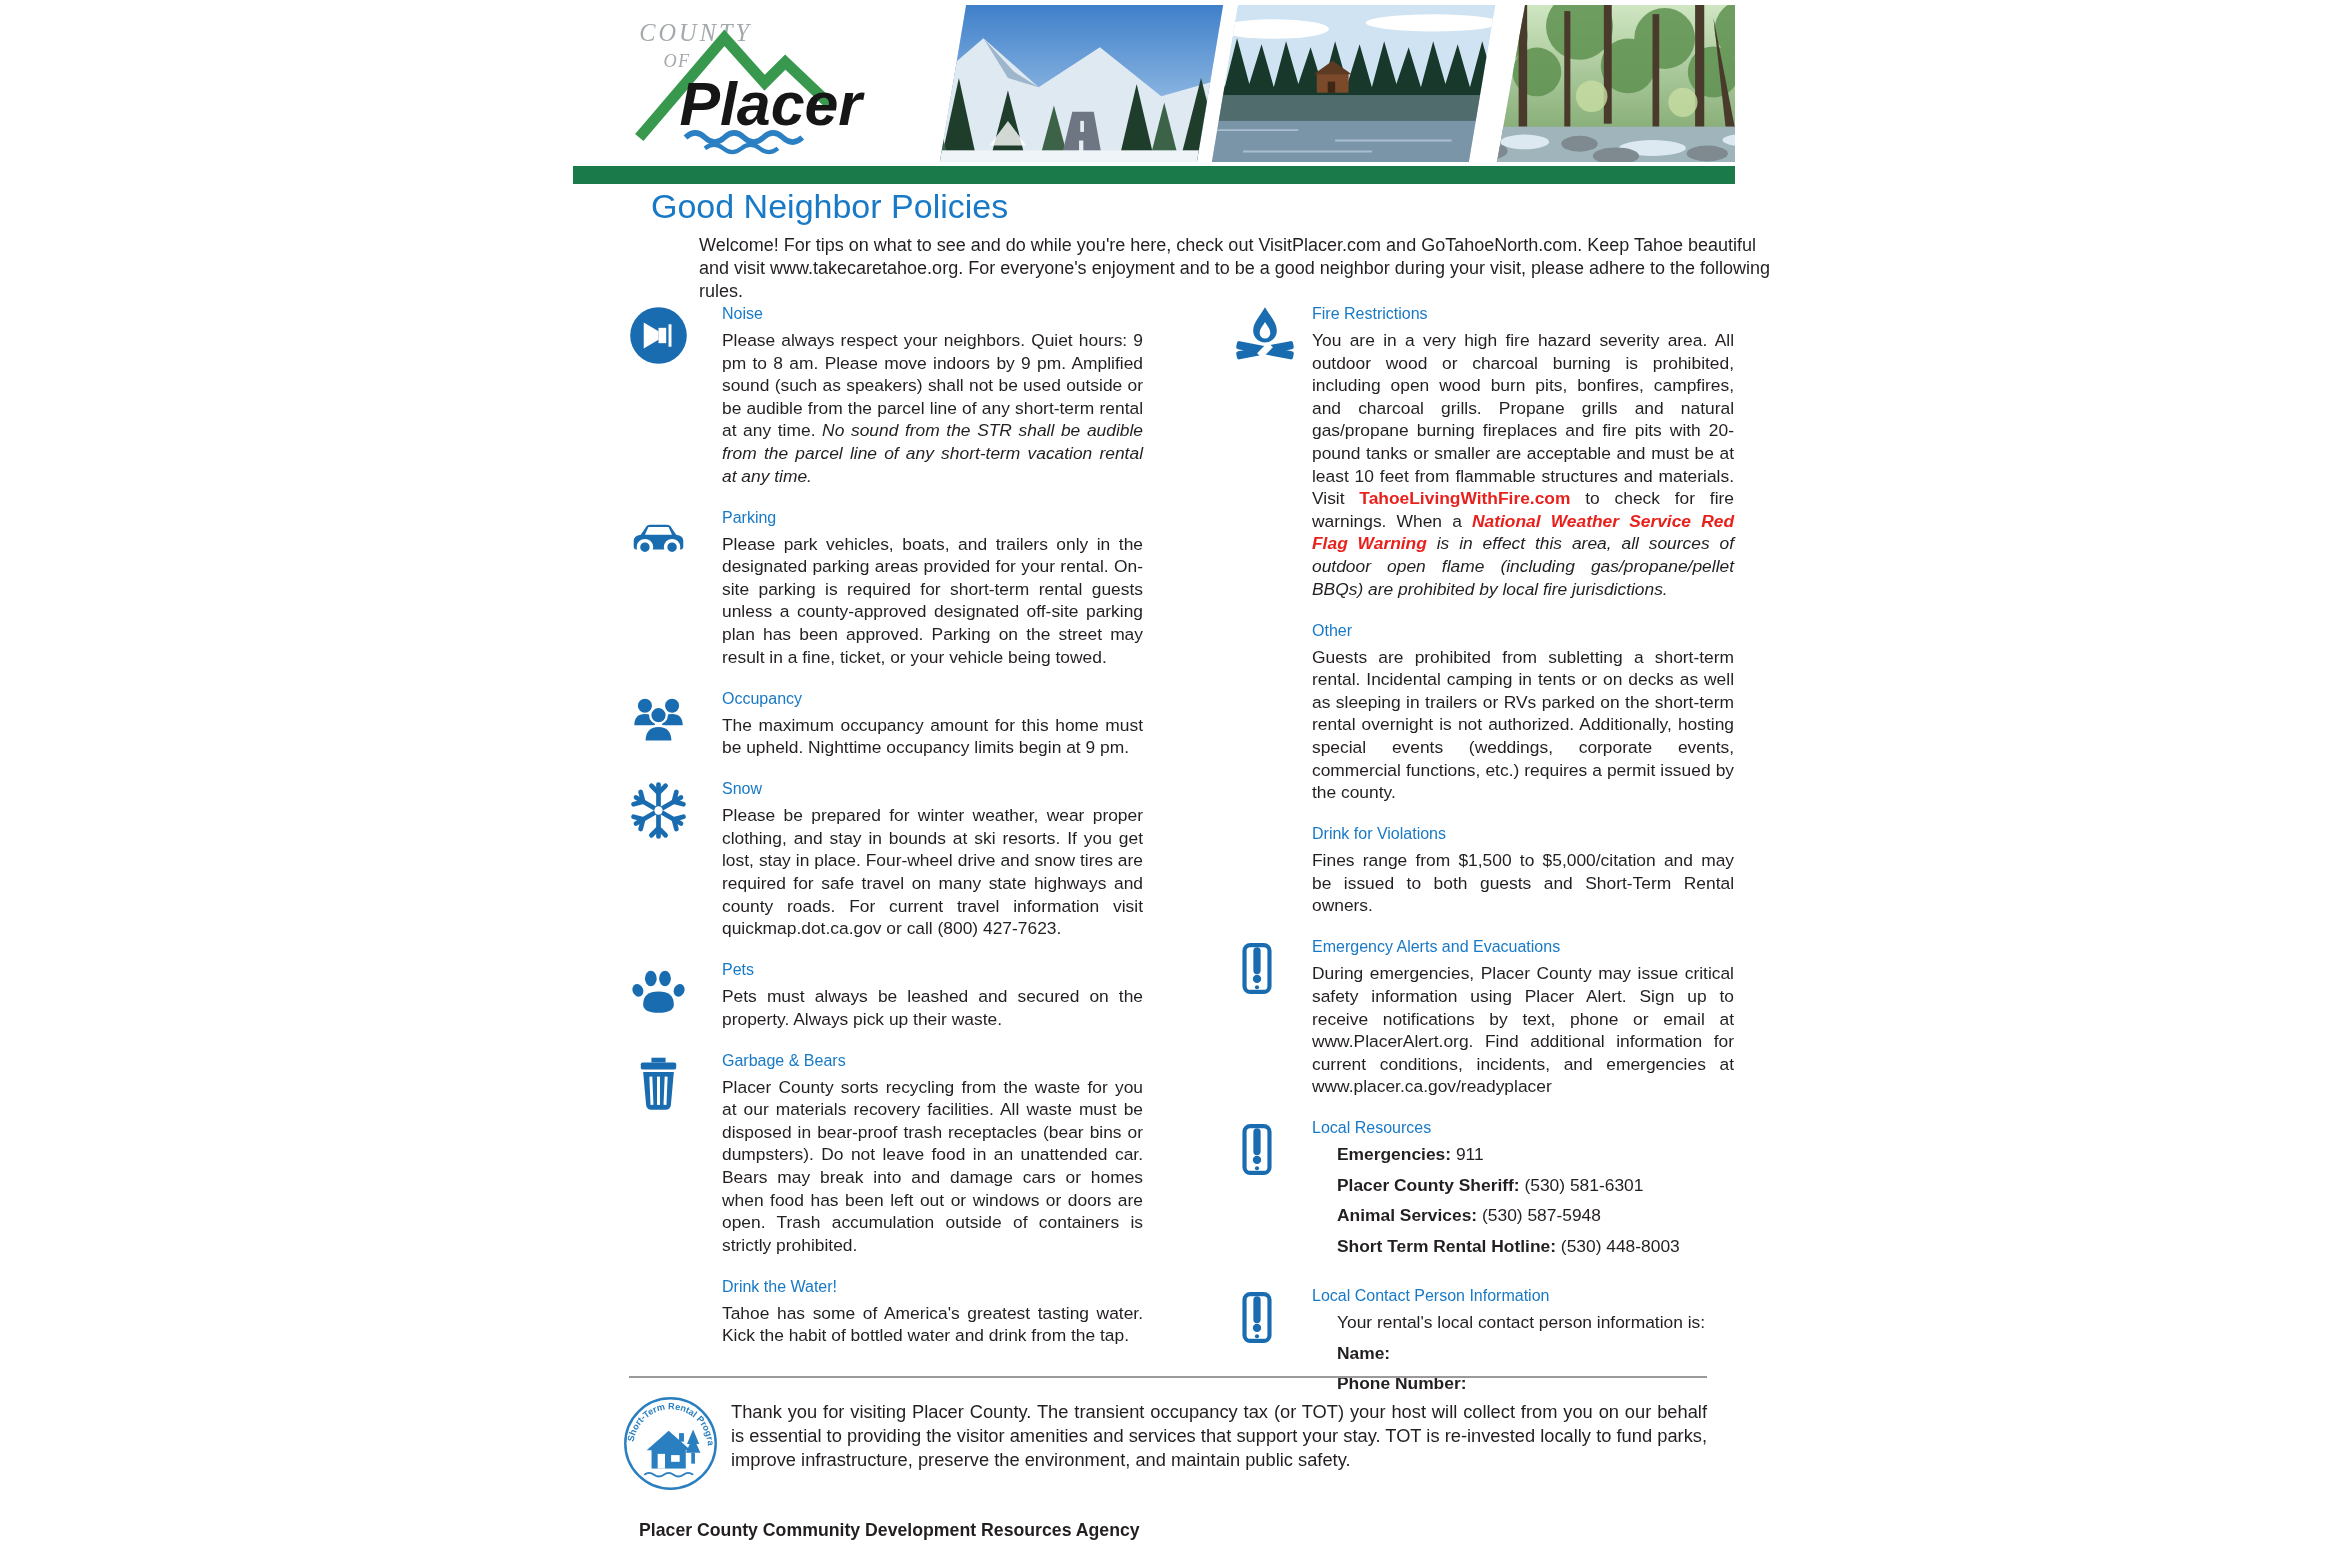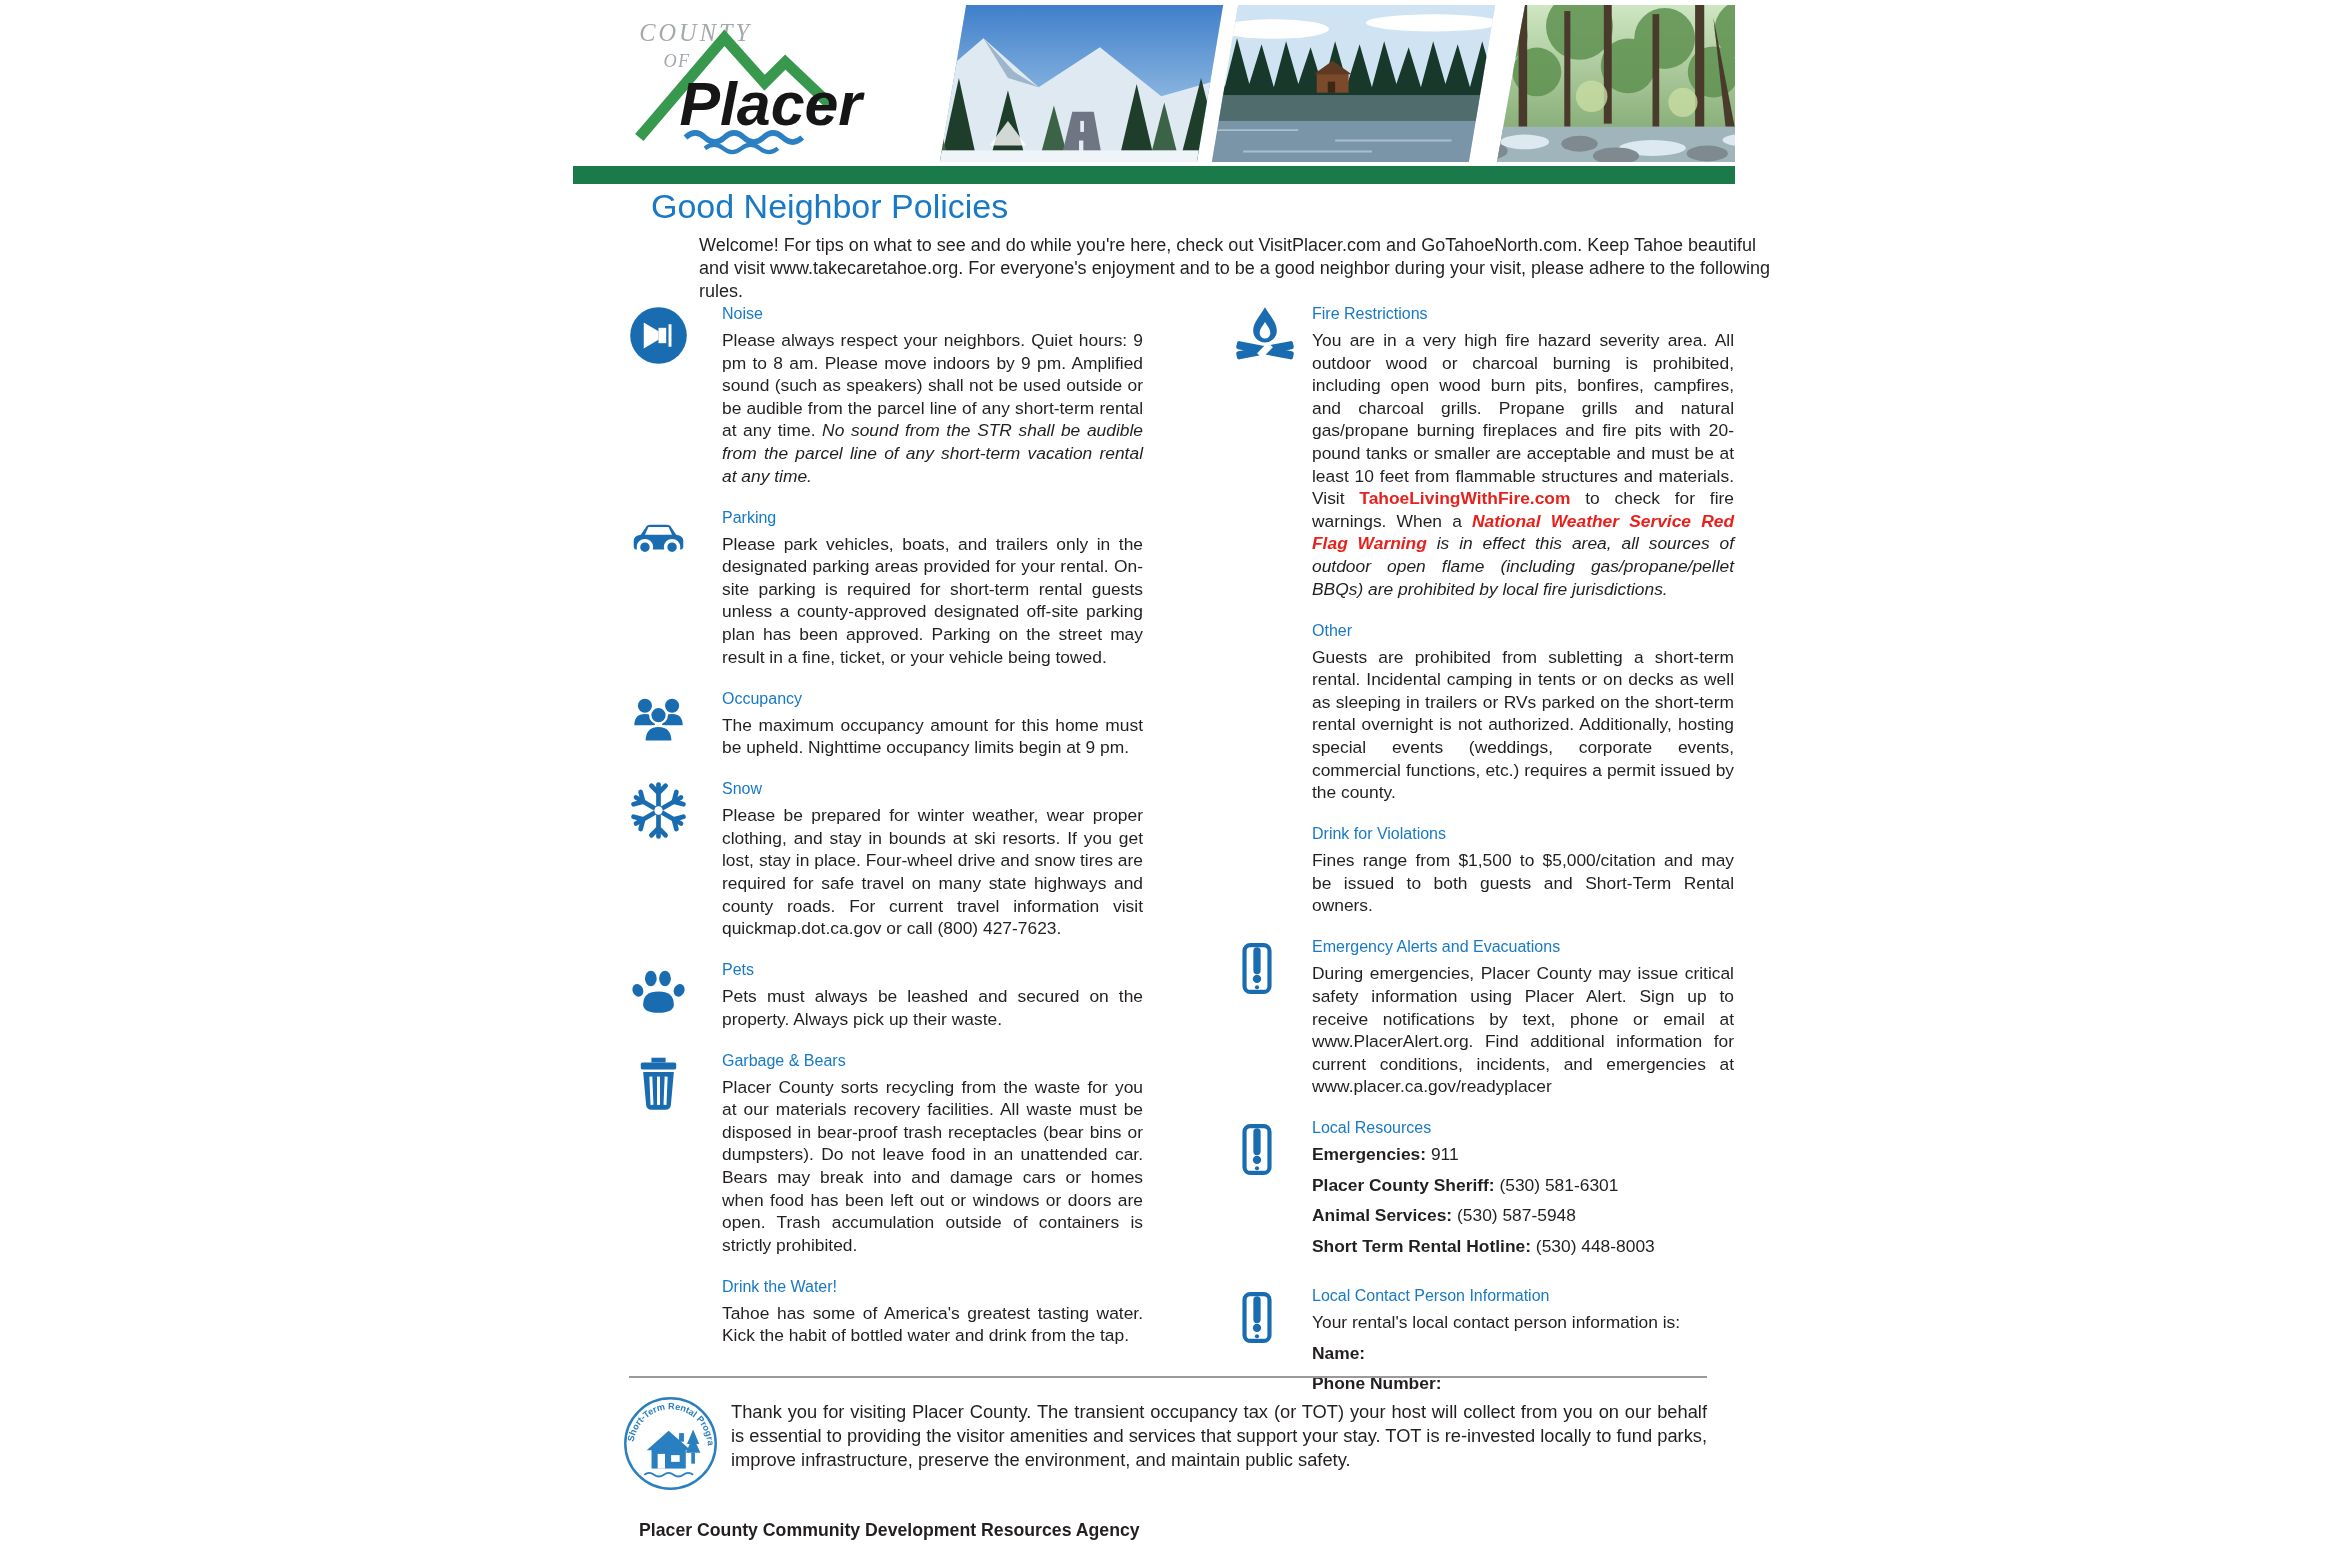--- a/index.html
+++ b/index.html
@@ -30,21 +30,21 @@
   .section{display:grid;grid-template-columns:93px 1fr;margin-bottom:21.3px;}
   .col-right .section{grid-template-columns:81px 1fr;}
   .section.extra-gap{margin-top:21px;}
   .icon-cell{padding-top:1.2px;}
   .section-title{color:var(--blue);font-size:16px;font-weight:normal;margin:0 0 6.1px 0;}
   .section-body{font-size:17.4px;line-height:22.6px;text-align:justify;}
   .section-body.lines{text-align:left;}
   .italic{font-style:italic;}
   .red-bold{color:var(--red);font-weight:bold;}
   .red-bold-italic{color:var(--red);font-weight:bold;font-style:italic;}
-  .res-line{margin-bottom:8px;}
+  .res-line{margin-bottom:8px;margin-left:25px;}
   .res-line b{font-weight:bold;}
 
   
   .divider{position:absolute;left:629px;top:1376px;width:1078px;height:2.4px;background:#9a9a9a;}
   .stamp{position:absolute;left:621px;top:1394px;width:99px;height:99px;}
   .thanks{position:absolute;left:731px;top:1400px;width:976px;font-size:18.3px;line-height:24px;text-align:justify;}
   .agency{position:absolute;left:639px;top:1520px;font-size:17.7px;font-weight:bold;}
   .program{position:absolute;left:639px;top:1514px;font-size:17.7px;font-weight:bold;}
 </style>
 </head>

